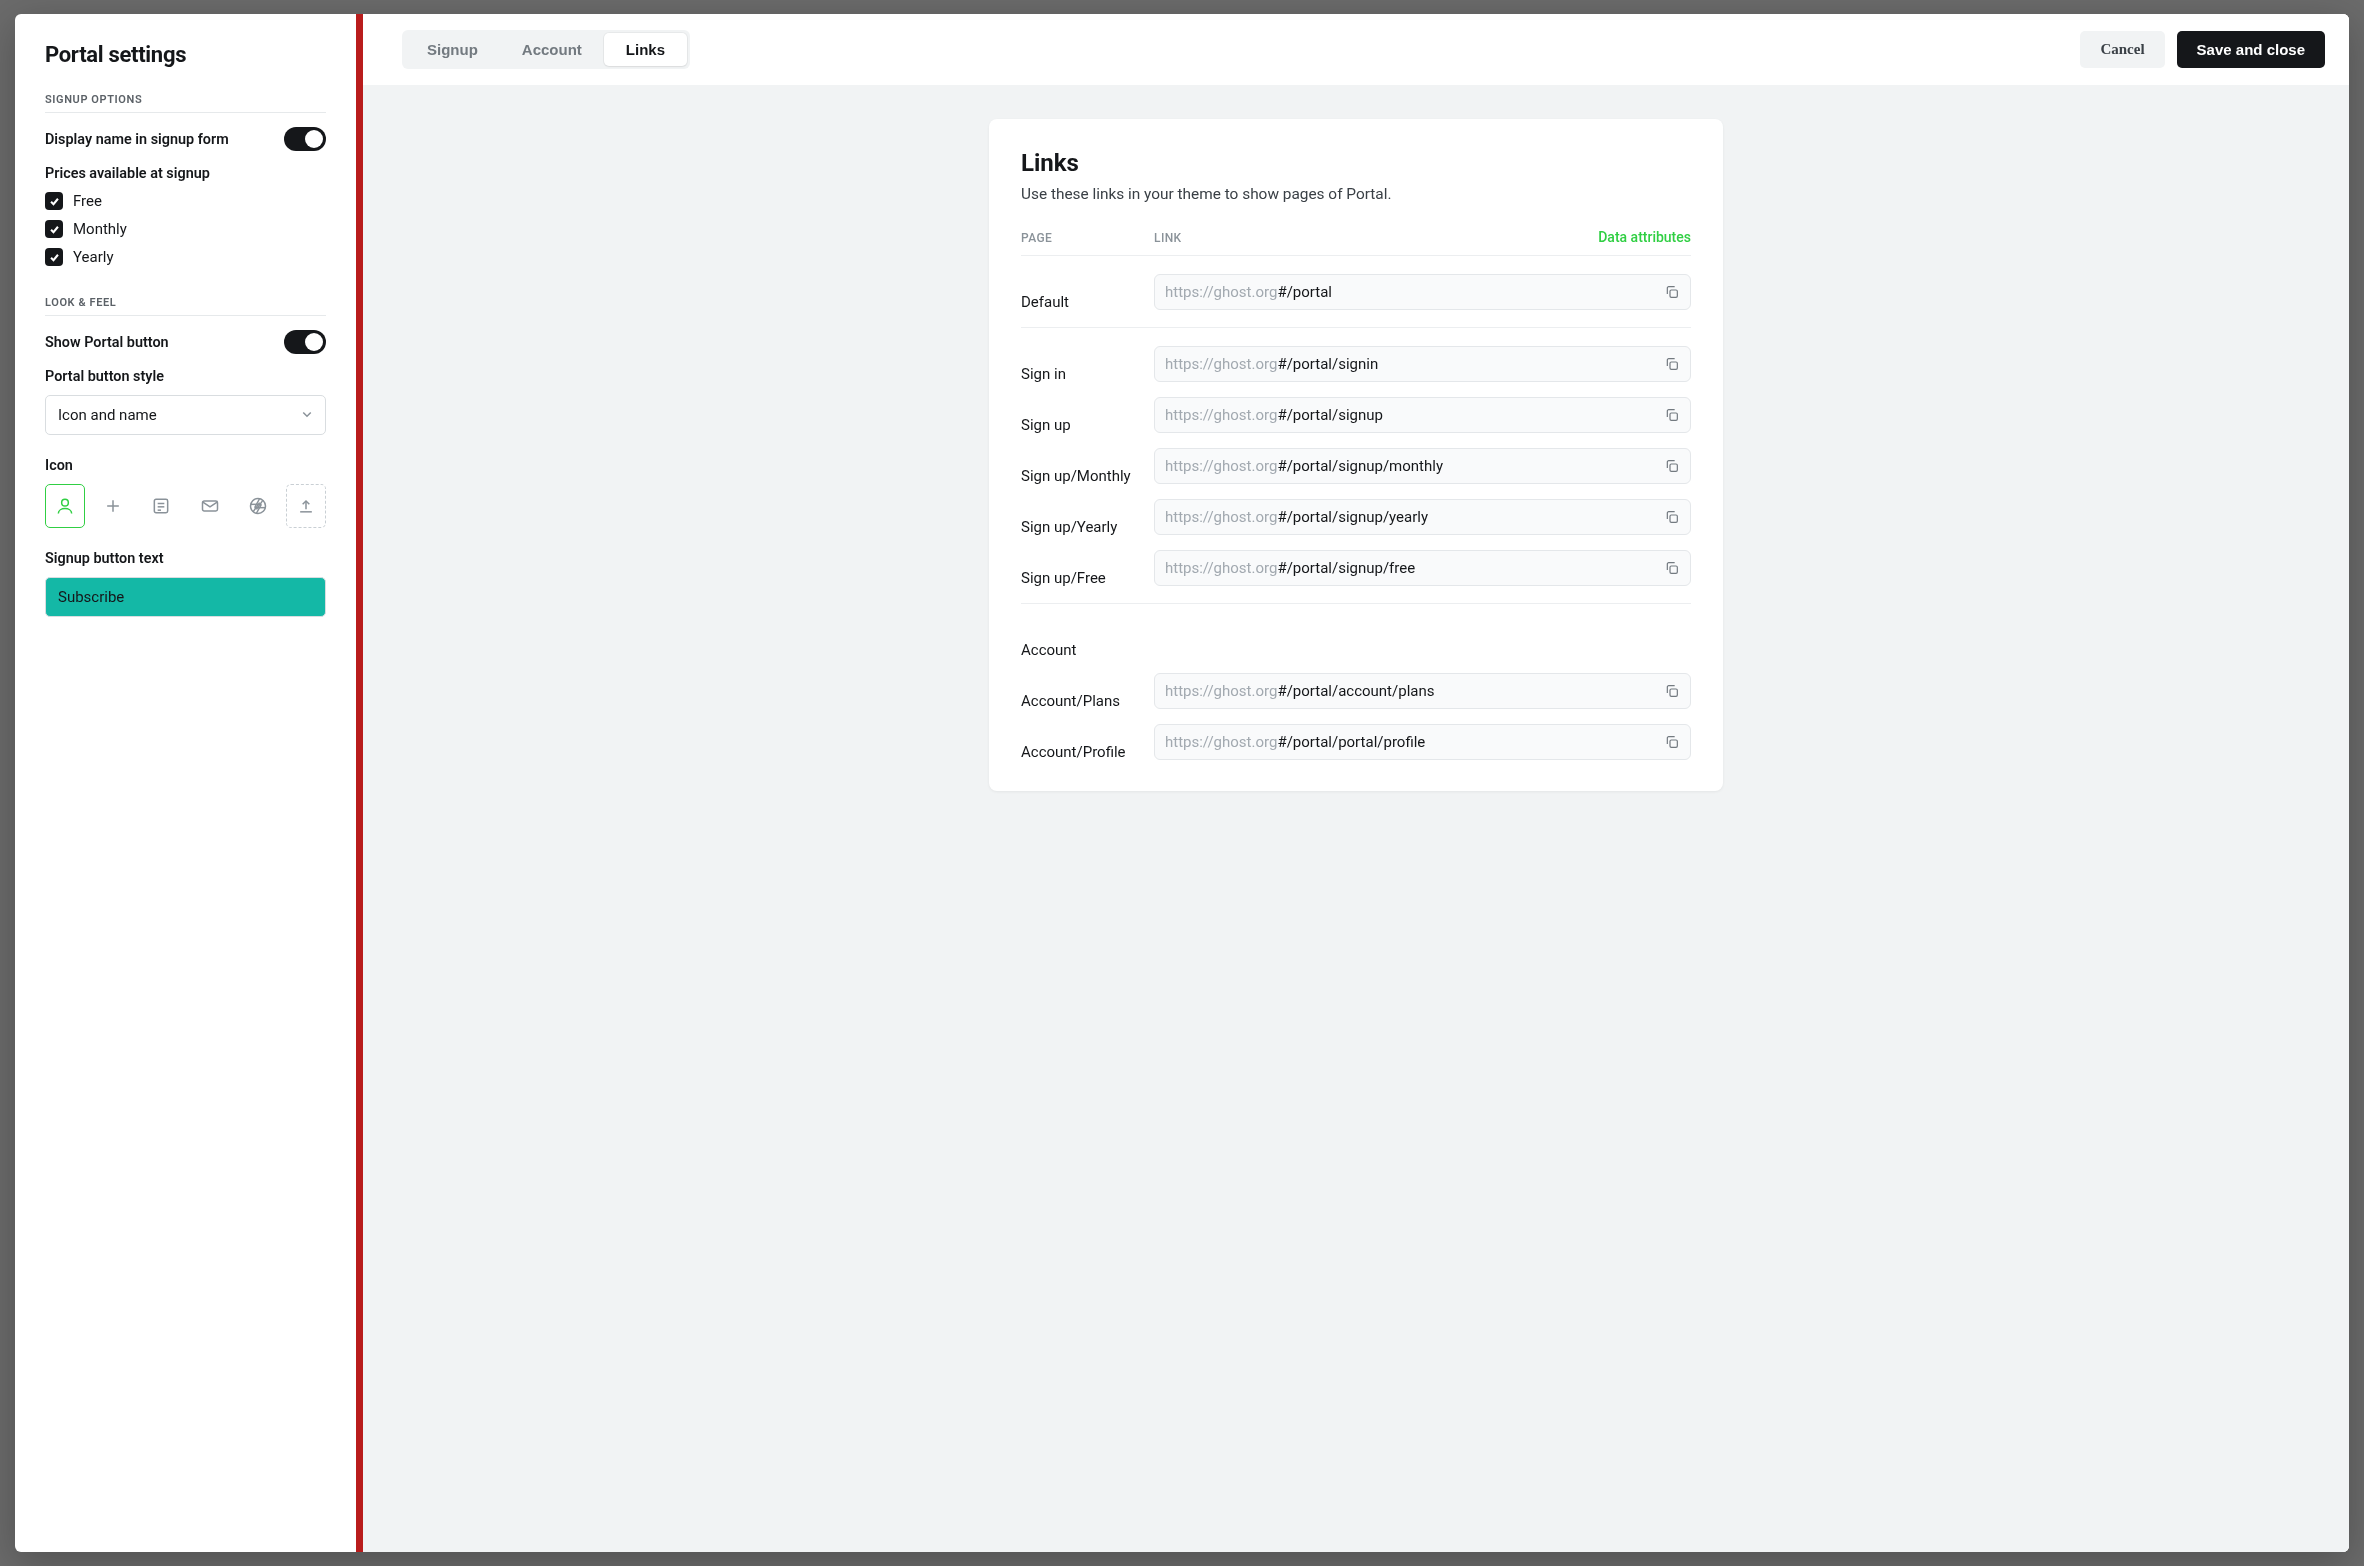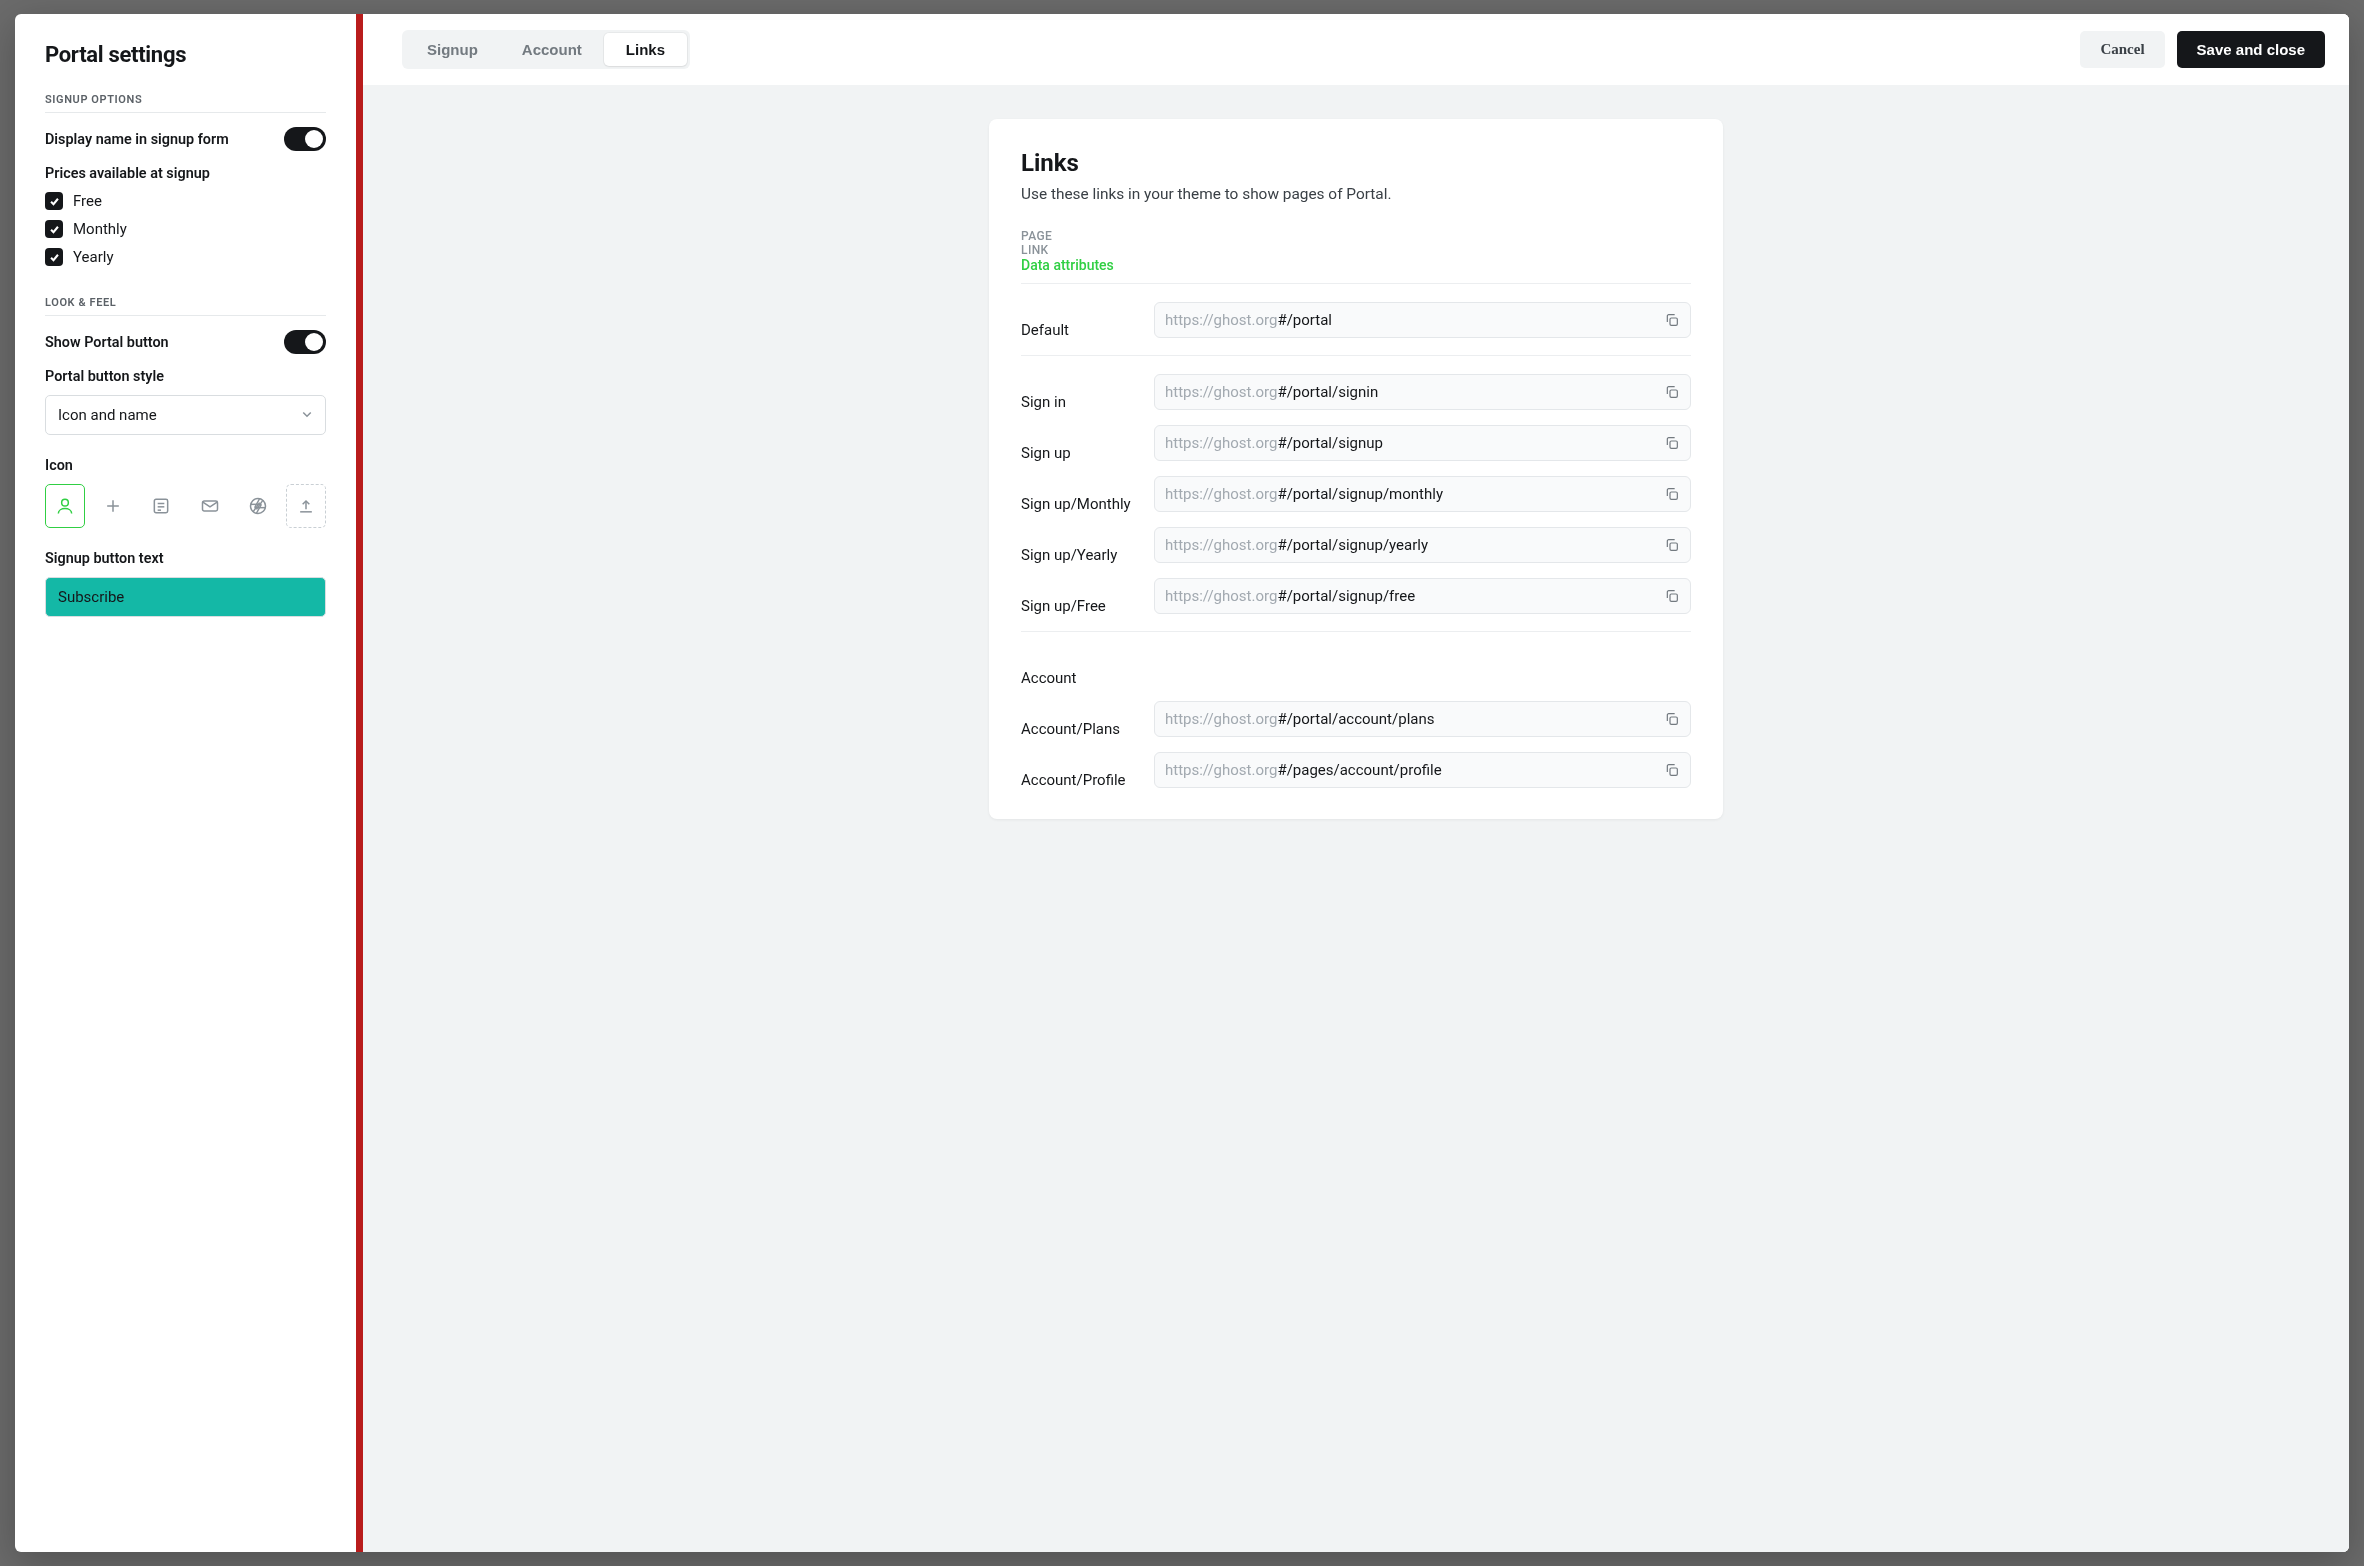--- a/index.html
+++ b/index.html
@@ -212,28 +212,27 @@
     font-weight: 700;
     margin-bottom: 8px;
   }
   .card p.sub {
     font-size: 15.4px;
     color: #3a4046;
     margin-bottom: 26px;
   }
   .link-header {
     display: flex;
-    align-items: flex-start;
+    align-items: flex-end;
     font-size: 12px;
     font-weight: 500;
     letter-spacing: 0.4px;
     color: #8a9299;
     text-transform: uppercase;
     padding-bottom: 10px;
-    flex-direction: column;
   }
   .col-page { width: 133px; flex-shrink: 0; }
   .col-link { flex: 1; }
   .data-attr-link {
     color: #30cf43;
     font-size: 14px;
     font-weight: 500;
     text-transform: none;
     letter-spacing: 0;
     cursor: pointer;
@@ -501,21 +500,21 @@
                     <svg viewBox="0 0 24 24" fill="none" stroke="currentColor" stroke-width="1.8">
                       <rect x="9" y="9" width="11" height="11" rx="2"></rect>
                       <path d="M5 15V6a2 2 0 0 1 2-2h9"></path>
                     </svg>
                   </span>
                 </div>
               </div>
               <div class="link-row">
                 <div class="link-page-label">Account/Profile</div>
                 <div class="link-field">
-                  <span class="link-text"><span class="link-host">https://ghost.org</span><span class="link-path">#/pages/account/profile</span></span>
+                  <span class="link-text"><span class="link-host">https://ghost.org</span><span class="link-path">#/portal/portal/profile</span></span>
                   <span class="copy-btn">
                     <svg viewBox="0 0 24 24" fill="none" stroke="currentColor" stroke-width="1.8">
                       <rect x="9" y="9" width="11" height="11" rx="2"></rect>
                       <path d="M5 15V6a2 2 0 0 1 2-2h9"></path>
                     </svg>
                   </span>
                 </div>
               </div>
             </div>
           </div>

